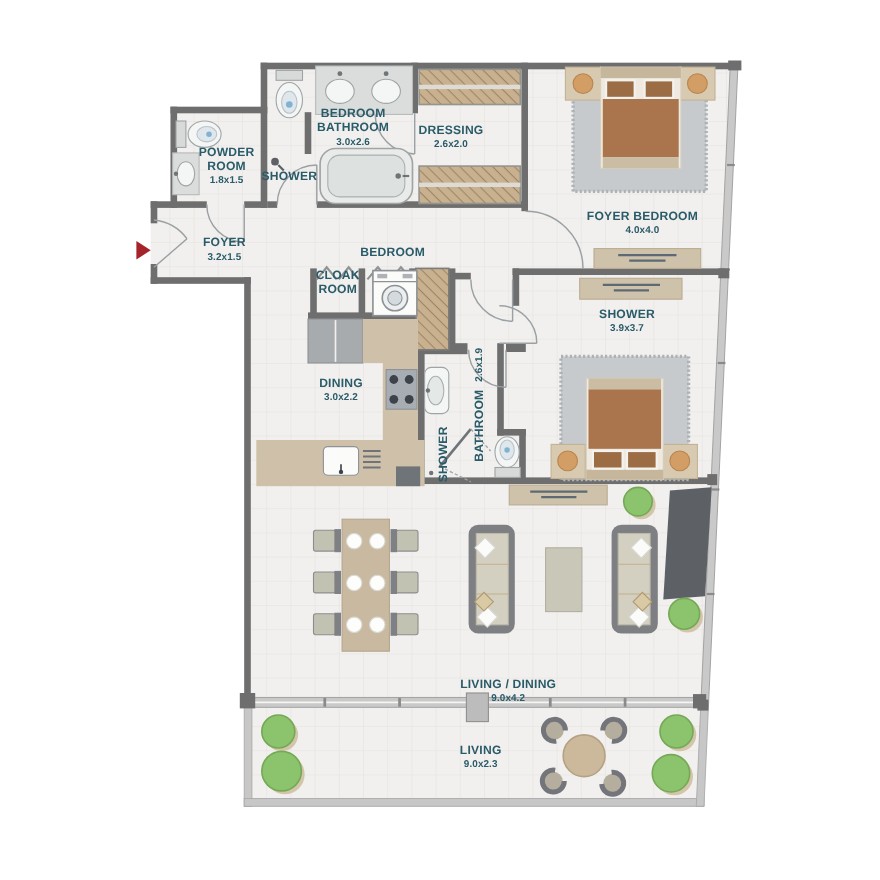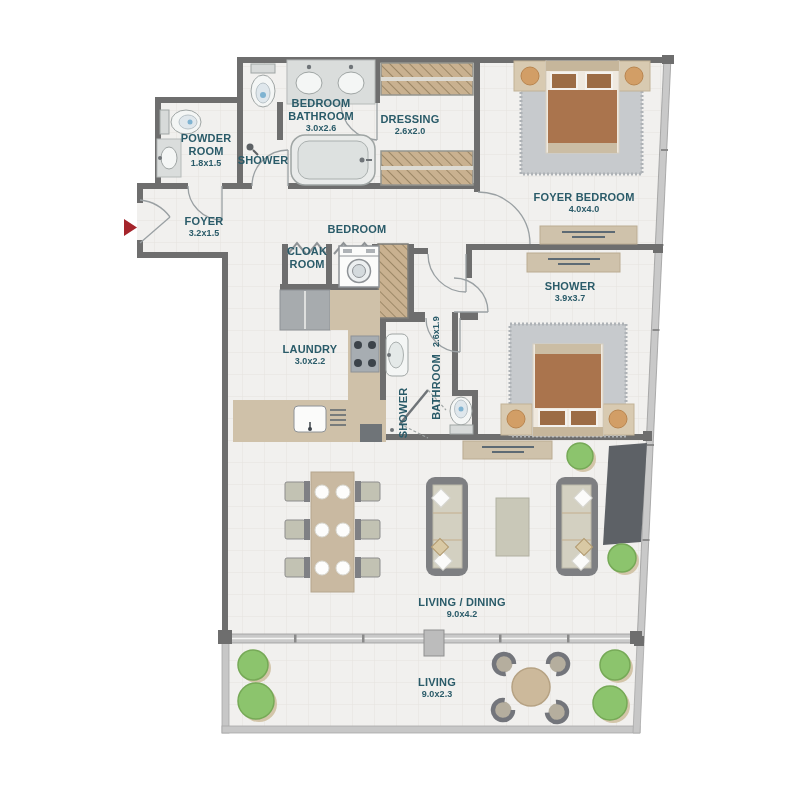--- a/index.html
+++ b/index.html
@@ -374,31 +374,31 @@
 </div>
 <div class="lbl" style="left:584px;top:203px;width:140px">
   <span>FOYER BEDROOM</span>
   <span class="dims">4.0x4.0</span>
 </div>
 <div class="lbl" style="left:570px;top:292px;width:100px">
   <span>SHOWER</span>
   <span class="dims">3.9x3.7</span>
 </div>
 <div class="lbl" style="left:310px;top:355px;width:80px">
-  <span>LAUNDRY</span>
+  <span>DINING</span>
   <span class="dims">3.0x2.2</span>
 </div>
 <div class="lbl rot" style="left:437px;top:368px">
   <span>BATHROOM</span>
   <span class="dims">2.6x1.9</span>
 </div>
 <div class="lbl rot" style="left:404px;top:413px">
   <span>SHOWER</span>
 </div>
-<div class="lbl" style="left:462px;top:608px;width:140px">
+<div class="lbl" style="left:462px;top:628px;width:140px">
   <span>LIVING / DINING</span>
   <span class="dims">9.0x4.2</span>
 </div>
 <div class="lbl" style="left:437px;top:688px;width:100px">
   <span>LIVING</span>
   <span class="dims">9.0x2.3</span>
 </div>
 </div>
 
 </body></html>

